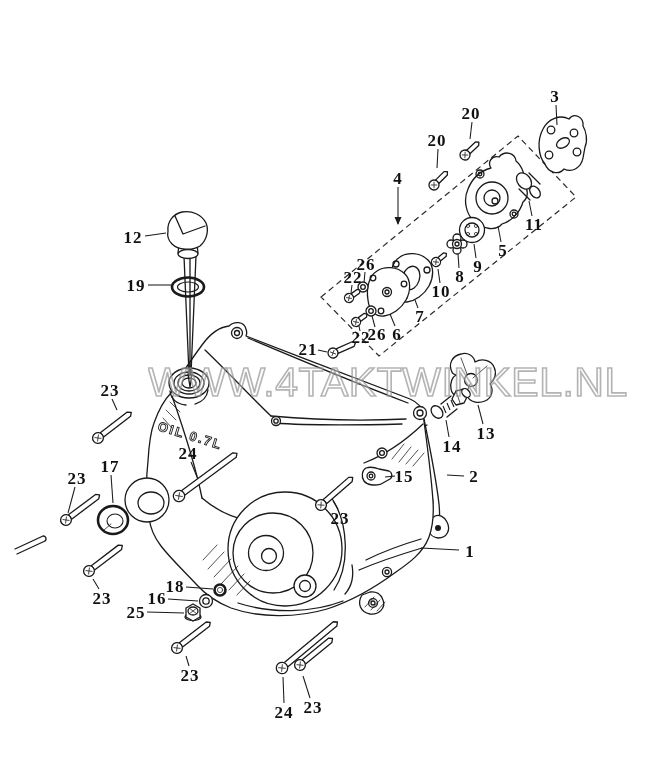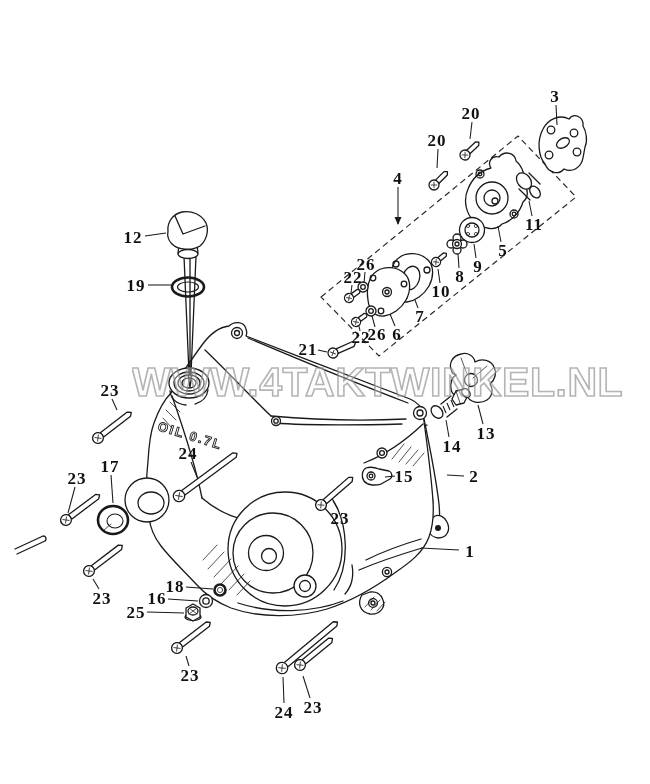--- a/index.html
+++ b/index.html
@@ -12,22 +12,22 @@
   svg .thick{fill:none;stroke:#1a1a1a;stroke-width:2.6;}
   svg .mid{fill:none;stroke:#1a1a1a;stroke-width:1.1;}
   svg .dark{fill:#1a1a1a;stroke:none;}
   svg .dashbox{fill:none;stroke:#2a2a2a;stroke-width:1.2;stroke-dasharray:6 4;}
   svg .leader{stroke:#1a1a1a;stroke-width:1.05;fill:none;}
   svg .arrowhead{fill:#1a1a1a;stroke:none;}
   svg text.callout{font-family:"Liberation Serif",serif;font-weight:700;font-size:17px;
        fill:#111;text-anchor:middle;letter-spacing:1px;}
   svg text.cast-text{font-family:"Liberation Sans",sans-serif;font-weight:700;font-size:13px;
        fill:none;stroke:#222;stroke-width:0.9;letter-spacing:2px;}
-  .watermark{position:absolute;left:132px;top:360px;width:502px;height:46px;overflow:hidden;
-       white-space:nowrap;font-weight:700;font-size:41px;letter-spacing:0.5px;line-height:44px;
+  .watermark{position:absolute;left:148px;top:360px;width:502px;height:46px;overflow:hidden;
+       white-space:nowrap;font-weight:400;font-size:41px;letter-spacing:0.5px;line-height:44px;
        color:rgba(250,250,250,0.45);-webkit-text-stroke:1.6px rgba(145,145,145,0.85);
        opacity:0.8;pointer-events:none;z-index:5;}
 </style>
 </head>
 <body>
 
 <div class="canvas">
 <svg id="art" width="650" height="784" viewBox="0 0 650 784" xmlns="http://www.w3.org/2000/svg">
 
   <defs>

